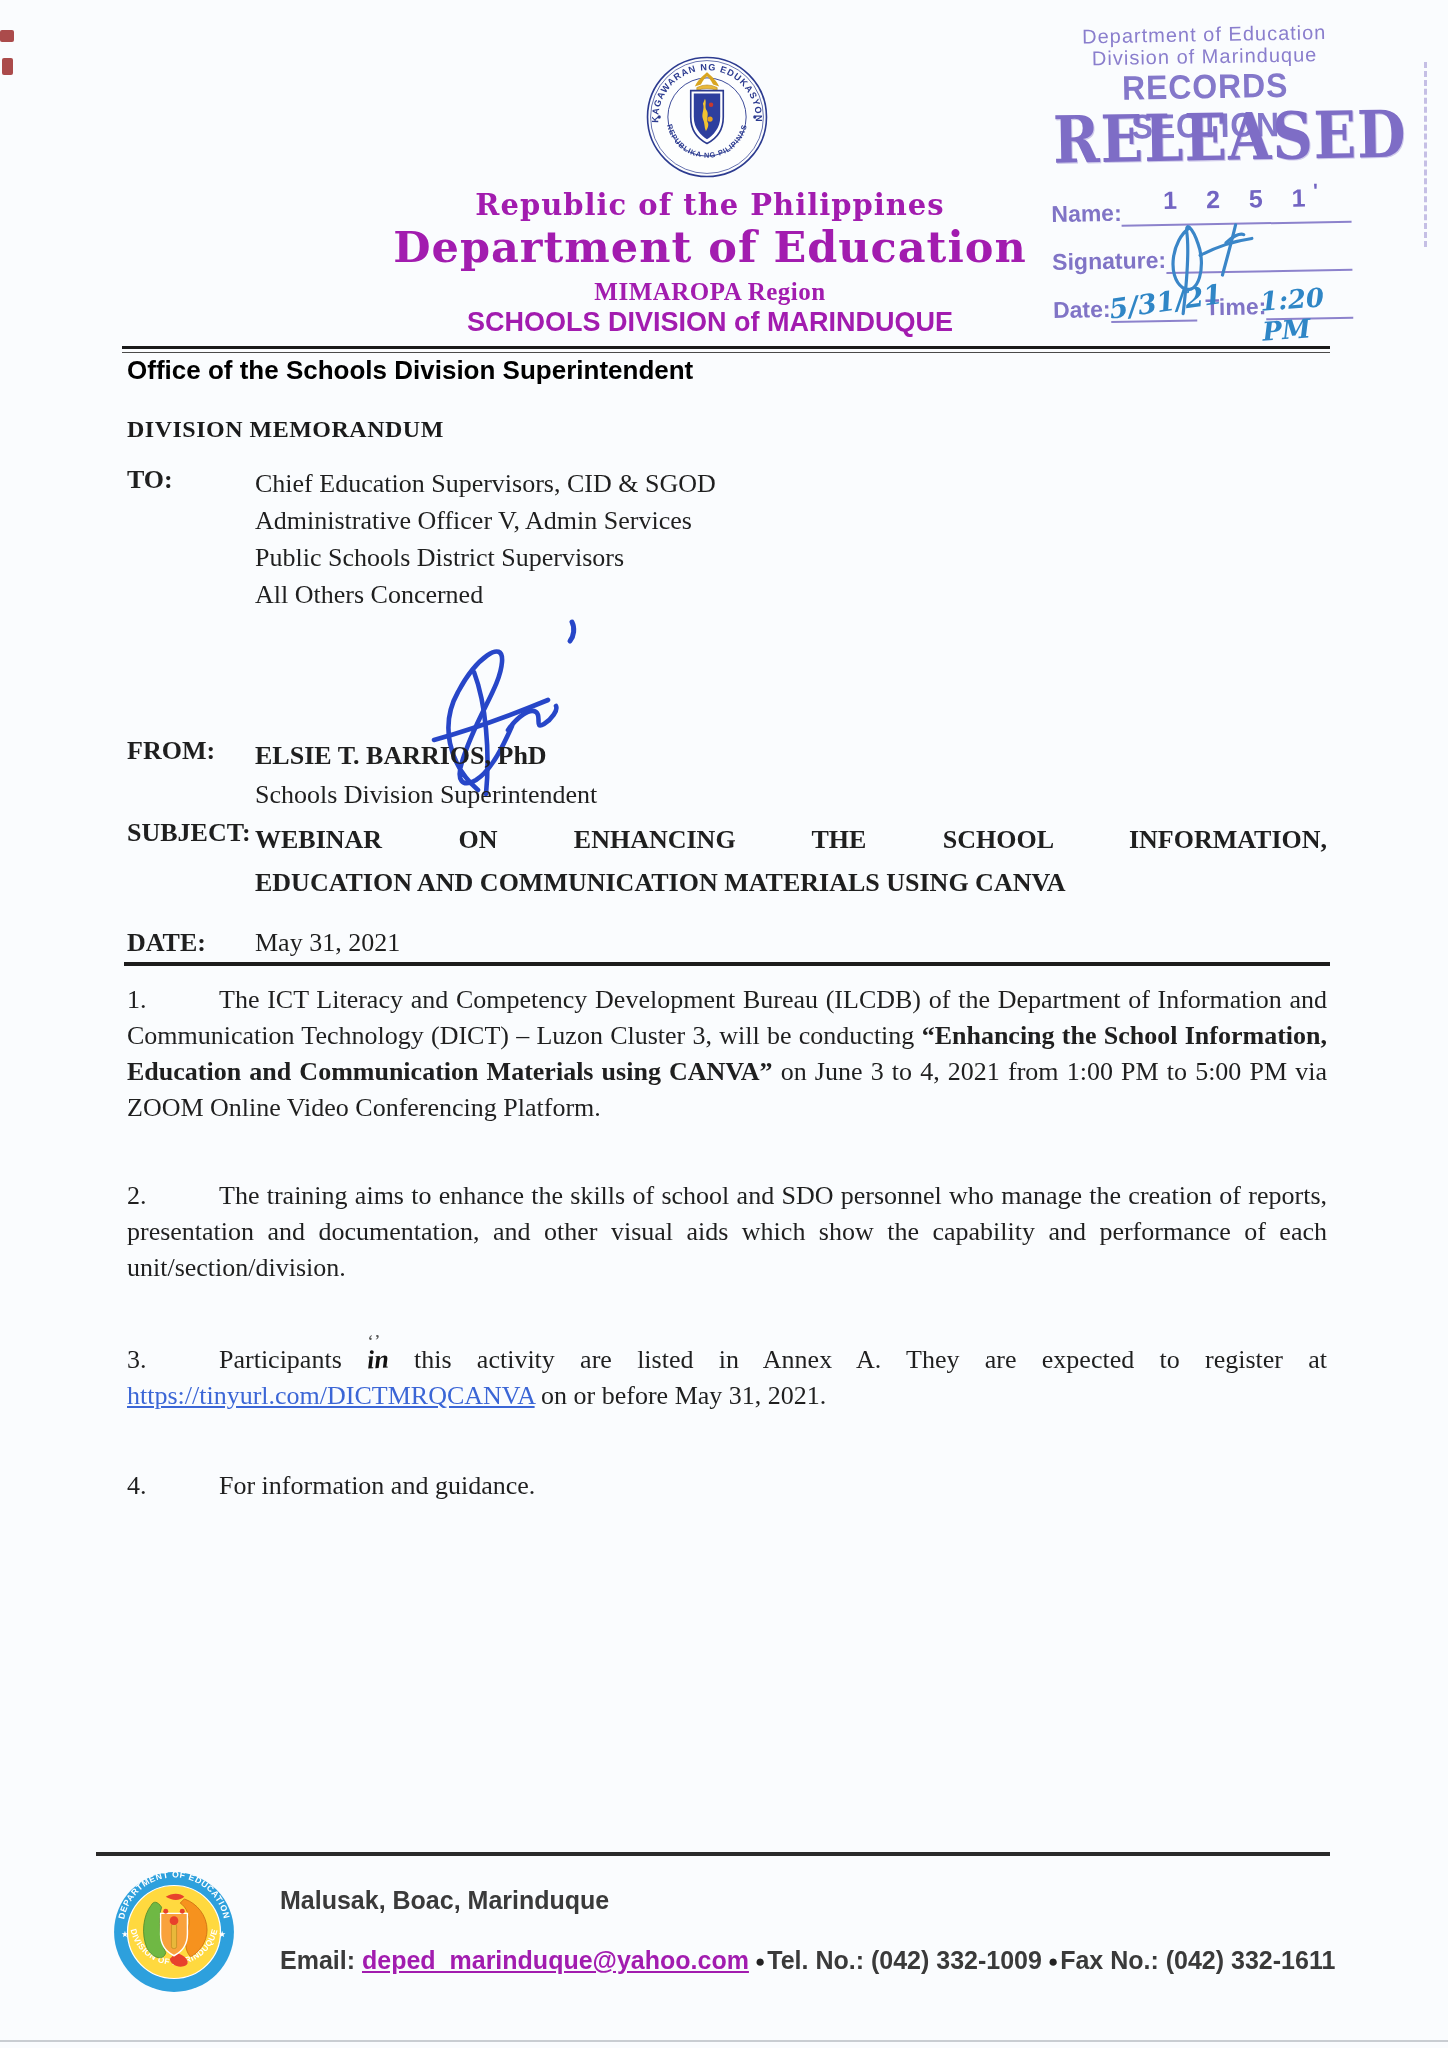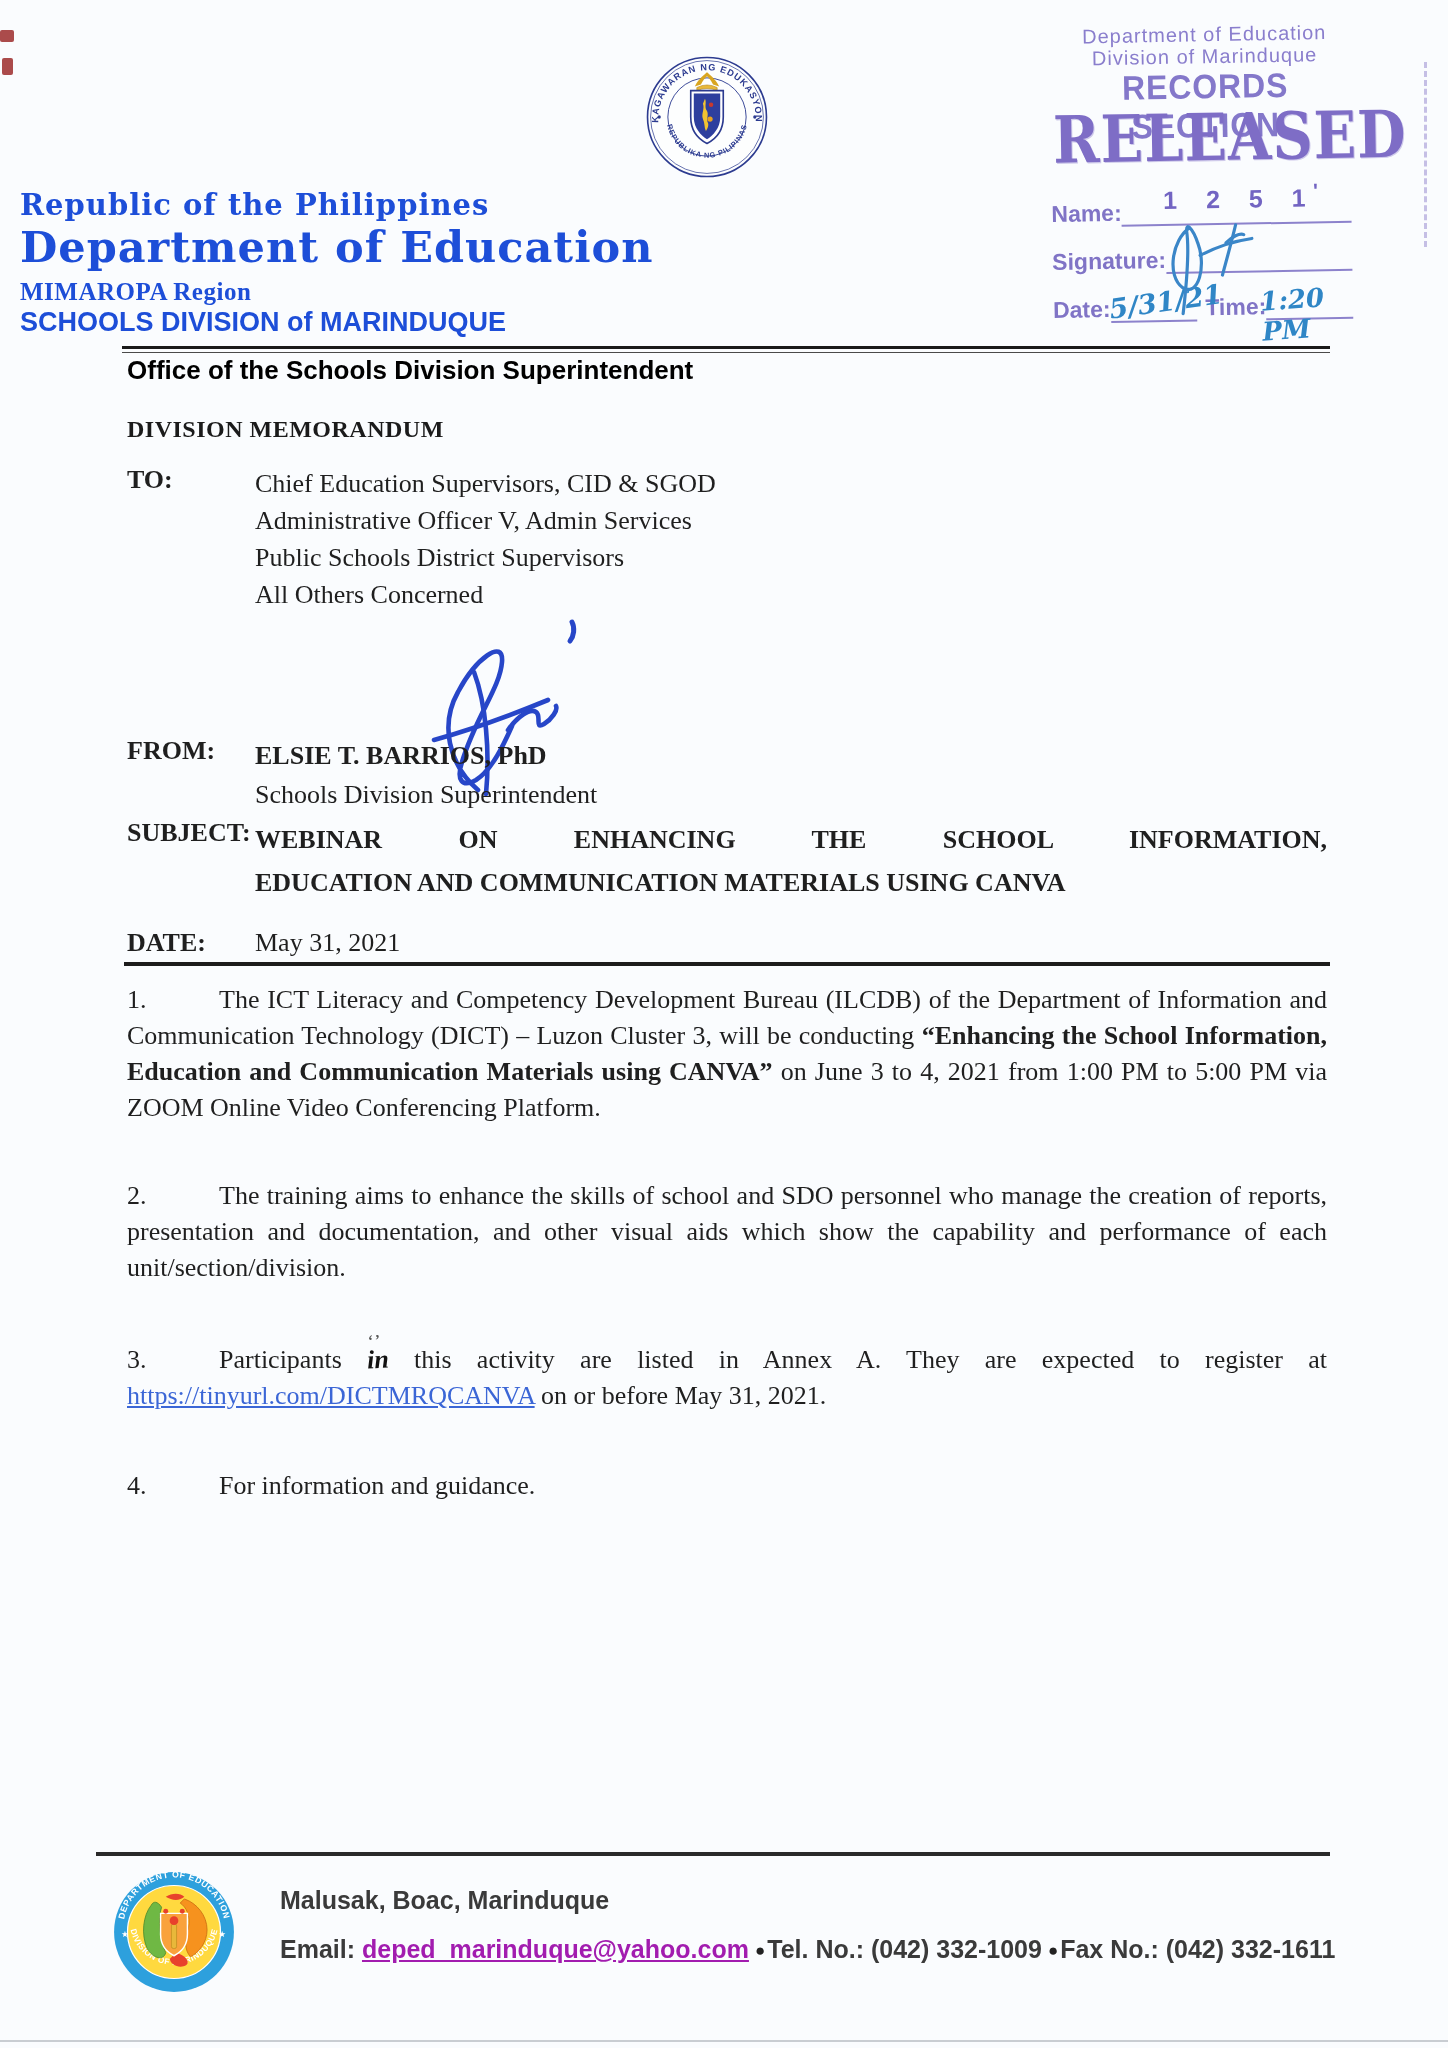--- a/index.html
+++ b/index.html
@@ -7,21 +7,21 @@
     position:relative;width:1448px;height:2048px;background:#fafcfe;
     font-family:"Liberation Serif",serif;color:#222;overflow:hidden;margin:0 auto;
   }
   
   .artifact{position:absolute;background:#9c2b2b;border-radius:2px;opacity:.85;}
   .a1{left:0;top:30px;width:14px;height:12px;}
   .a2{left:2px;top:58px;width:11px;height:17px;}
   .stamp-edge{position:absolute;left:1424px;top:62px;height:185px;width:0;
     border-left:3px dashed rgba(132,118,200,.45);}
   
-  .head-center{position:absolute;left:0;width:1420px;text-align:left;color:#1d4ed8;padding-left:20px;}
+  .head-center{position:absolute;left:0;width:1420px;text-align:center;color:#a21caf;}
   .seal{position:absolute;left:646px;top:56px;width:122px;height:122px;}
   .republic{top:188px;font-family:"DejaVu Serif",serif;font-weight:bold;font-size:29px;letter-spacing:1px;}
   .department{top:222px;font-family:"DejaVu Serif",serif;font-weight:bold;font-size:43px;letter-spacing:1px;}
   .region{top:278px;font-size:25px;font-weight:bold;letter-spacing:.5px;}
   .division{top:307px;font-family:"Liberation Sans",sans-serif;font-weight:bold;font-size:27px;}
   .rule-header{position:absolute;left:122px;top:346px;width:1208px;height:3px;
     border-top:3.5px solid #1a1a1a;border-bottom:1.5px solid #4a4a4a;}
   .office{position:absolute;left:127px;top:355px;font-family:"Liberation Sans",sans-serif;
     font-weight:bold;font-size:26px;color:#000000;}
   
@@ -75,21 +75,21 @@
   .ins-marks{position:absolute;left:2px;top:-20px;font-size:15px;color:#555;letter-spacing:2px;font-style:normal;}
   a.doclink{color:#3b66d6;text-decoration:underline;}
   
   .sig-svg{position:absolute;left:382px;top:612px;width:205px;height:190px;}
   
   .rule-footer{position:absolute;left:96px;top:1852px;width:1234px;height:4px;
     border-top:2.5px solid #2a2a2a;border-bottom:2px solid #2a2a2a;box-sizing:border-box;}
   .footer-seal{position:absolute;left:112px;top:1870px;width:124px;height:124px;}
   .footer-text{position:absolute;left:280px;top:1886px;font-family:"Liberation Sans",sans-serif;
     font-weight:bold;color:#3a3a3a;font-size:25px;}
-  .footer-text .addr{margin-bottom:20px;}
+  .footer-text .addr{margin-bottom:31px;}
   .footer-text a{color:#a21caf;text-decoration:underline;}
   .bullet{font-size:17px;vertical-align:2px;padding:0 2px 0 6px;color:#222;}
   .rule-bottom{position:absolute;left:0;top:2040px;width:1448px;height:0;border-top:2px solid #c9cdd2;}
 </style>
 </head>
 <body>
 
 <div class="page">
 
   <div class="artifact a1"></div>

